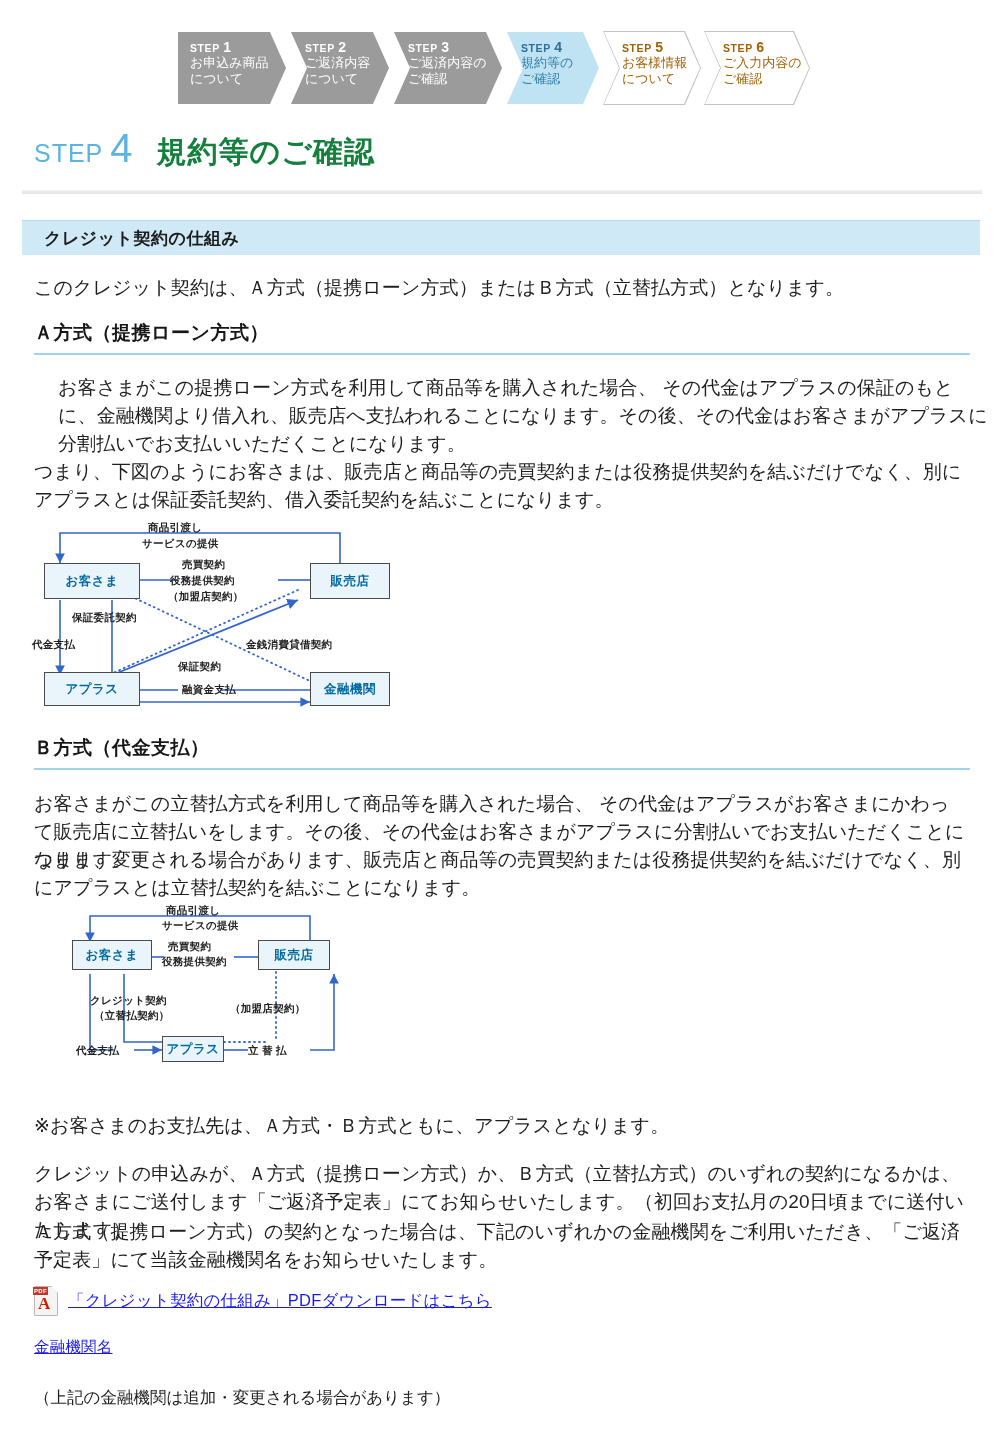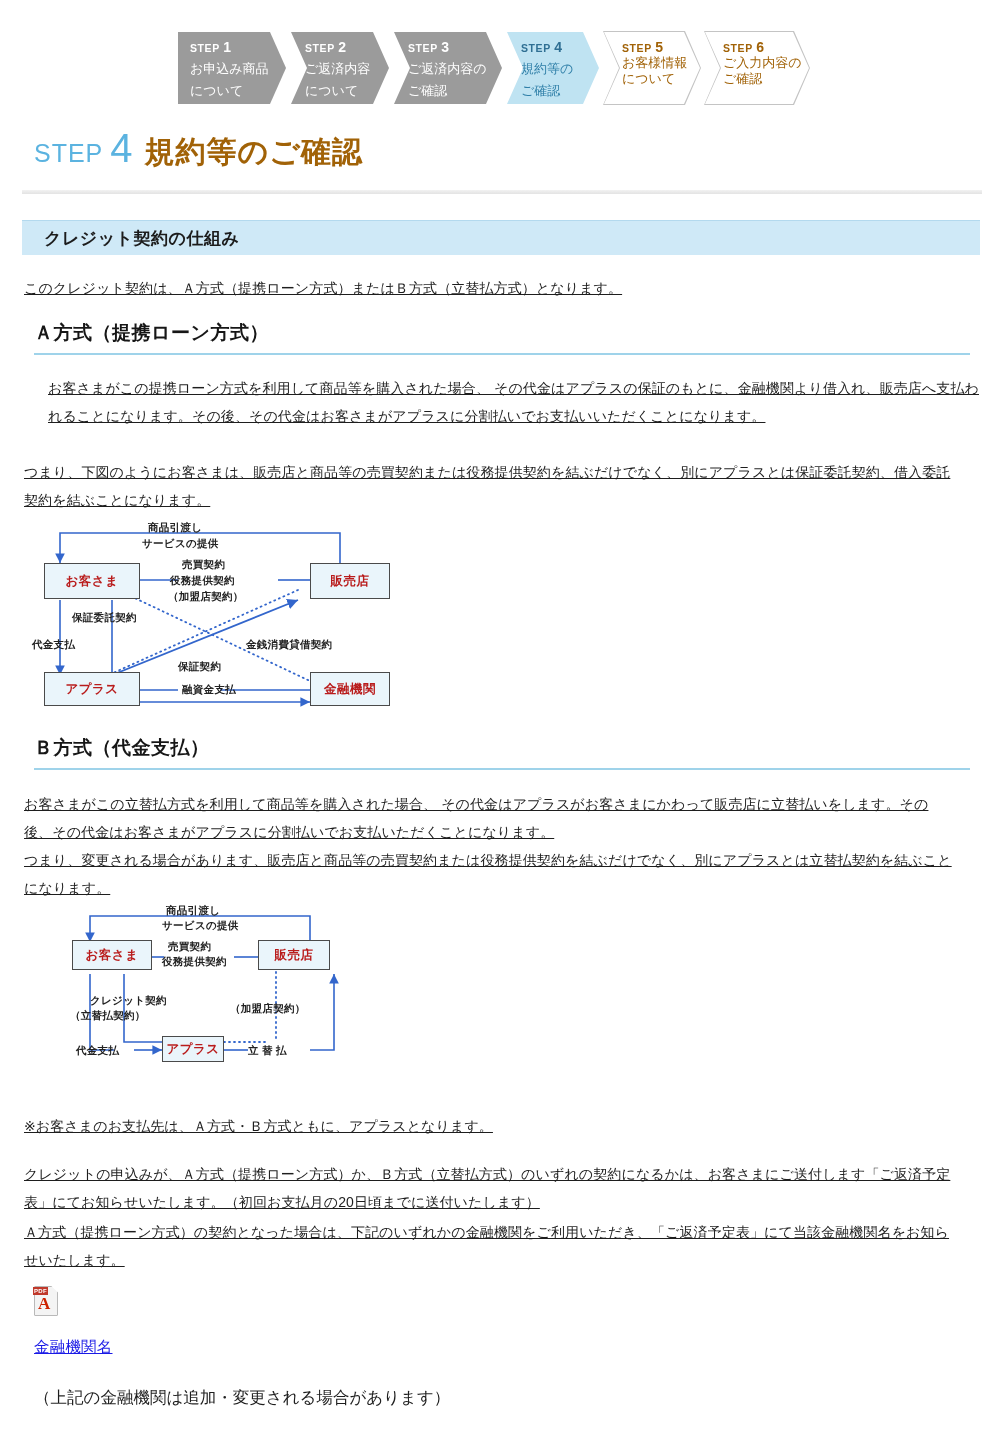--- a/index.html
+++ b/index.html
@@ -21,21 +21,21 @@
   .steps{
     position:absolute; left:178px; top:32px;
     display:flex; align-items:flex-start;
   }
   .step{
     position:relative;
     height:72px;
     box-sizing:border-box;
     padding:8px 20px 6px 14px;
     margin-right:5px;
-    display:flex; flex-direction:column; justify-content:space-between;
+    display:flex; flex-direction:column; justify-content:flex-start;
     clip-path:polygon(0 0, calc(100% - 16px) 0, 100% 50%, calc(100% - 16px) 100%, 0 100%, 16px 50%);
   }
   .step:first-child{
     clip-path:polygon(0 0, calc(100% - 16px) 0, 100% 50%, calc(100% - 16px) 100%, 0 100%);
     padding-left:12px;
   }
   .step.gray{ background:#9b9b9b; color:#ffffff; }
   .step.active{ background:#bfe3f2; color:#2f6f93; }
   .step.plain{
     background:#ffffff; color:#a16207;
@@ -76,44 +76,43 @@
     position:absolute; left:34px; top:128px;
     display:flex; align-items:baseline;
   }
   .page-title .pt-step{
     font-size:25px; color:#5bb3e0; letter-spacing:1px; font-weight:normal;
   }
   .page-title .pt-num{
     font-size:40px; color:#5bb3e0; font-weight:normal; margin-left:7px; line-height:1;
   }
   .page-title .pt-text{
-    font-size:30px; color:#a16207; font-weight:bold; margin-left:12px; letter-spacing:1px;
+    font-size:30px; color:#15803d; font-weight:bold; margin-left:24px; letter-spacing:1px;
   }
   .title-rule{
     position:absolute; left:22px; top:190px; width:960px; height:4px;
     background:linear-gradient(to bottom,#f2f2f2,#e3e3e3);
   }
 
   
   .sec-head{
     position:absolute; left:22px; width:958px; height:34px;
     background:#cfe9f7;
     border-top:1px solid #b3d9ee;
     display:flex; align-items:center;
   }
   .sec-head span{
     margin-left:22px; font-size:17px; font-weight:bold; color:#1c1c1c; letter-spacing:.5px;
   }
 
   
   .para{
-    position:absolute; left:24px; width:932px;
-    font-size:14px; line-height:28px; color:#1e1e1e;
+    position:absolute; left:34px; width:932px;
+    font-size:19px; line-height:28px; color:#1e1e1e;
     letter-spacing:.1px;
-    text-decoration:underline;
   }
 
   
   .sub-head{
     position:absolute; left:34px; width:936px;
   }
   .sub-head .sh-text{
     font-size:19px; font-weight:bold; color:#161616; letter-spacing:.5px;
     display:block; padding-bottom:7px;
   }
@@ -121,21 +120,21 @@
     display:block; height:2px; background:#9fd3ea; width:100%;
   }
 
   
   .diagram{ position:absolute; }
   .dbox{
     position:absolute; box-sizing:border-box;
     background:#eaf5fb;
     border:1.6px solid #4a4a4a;
     display:flex; align-items:center; justify-content:center;
-    font-size:12.5px; font-weight:bold; color:#b91c1c;
+    font-size:12.5px; font-weight:bold; color:#0369a1;
     letter-spacing:.5px;
   }
   .dlabel{
     position:absolute; font-size:10.5px; font-weight:bold;
     color:#222; white-space:nowrap; line-height:13px;
     letter-spacing:.3px;
   }
 
   
   .linkrow{ position:absolute; display:flex; align-items:center; }
@@ -350,36 +349,37 @@
 
   <div class="dbox" style="left:10px;  top:38px;  width:80px; height:30px;">お客さま</div>
   <div class="dbox" style="left:196px; top:38px;  width:72px; height:30px;">販売店</div>
   <div class="dbox" style="left:100px; top:134px; width:62px; height:26px;">アプラス</div>
 
   <div class="dlabel" style="left:104px; top:2px;">商品引渡し</div>
   <div class="dlabel" style="left:100px; top:17px;">サービスの提供</div>
   <div class="dlabel" style="left:106px; top:38px;">売買契約</div>
   <div class="dlabel" style="left:100px; top:53px;">役務提供契約</div>
   <div class="dlabel" style="left:28px;  top:92px;">クレジット契約</div>
-  <div class="dlabel" style="left:8px;  top:107px;">（立替払契約）</div>
+  <div class="dlabel" style="left:32px;  top:107px;">（立替払契約）</div>
   <div class="dlabel" style="left:168px; top:100px;">（加盟店契約）</div>
   <div class="dlabel" style="left:14px;  top:142px;">代金支払</div>
   <div class="dlabel" style="left:186px; top:142px;">立 替 払</div>
 </div>
 
 <div class="para" style="top:1112px;">※お客さまのお支払先は、Ａ方式・Ｂ方式ともに、アプラスとなります。</div>
 
 <div class="para" style="top:1160px;">クレジットの申込みが、Ａ方式（提携ローン方式）か、Ｂ方式（立替払方式）のいずれの契約になるかは、お客さまにご送付します「ご返済予定表」にてお知らせいたします。（初回お支払月の20日頃までに送付いたします）</div>
 <div class="para" style="top:1218px;">Ａ方式（提携ローン方式）の契約となった場合は、下記のいずれかの金融機関をご利用いただき、「ご返済予定表」にて当該金融機関名をお知らせいたします。</div>
 
 <div class="linkrow" style="left:32px; top:1286px;">
   <span class="pdf-icon">
     <span class="sheet"></span>
     <span class="tag">PDF</span>
     <span class="a">A</span>
   </span>
+  <a class="blue" href="#">「クレジット契約の仕組み」PDFダウンロードはこちら</a>
 </div>
 
 <div class="linkrow" style="left:34px; top:1337px;">
   <a class="blue small" href="#">金融機関名</a>
 </div>
 
 <div class="note" style="top:1384px;">（上記の金融機関は追加・変更される場合があります）</div>
 
 </body></html>

